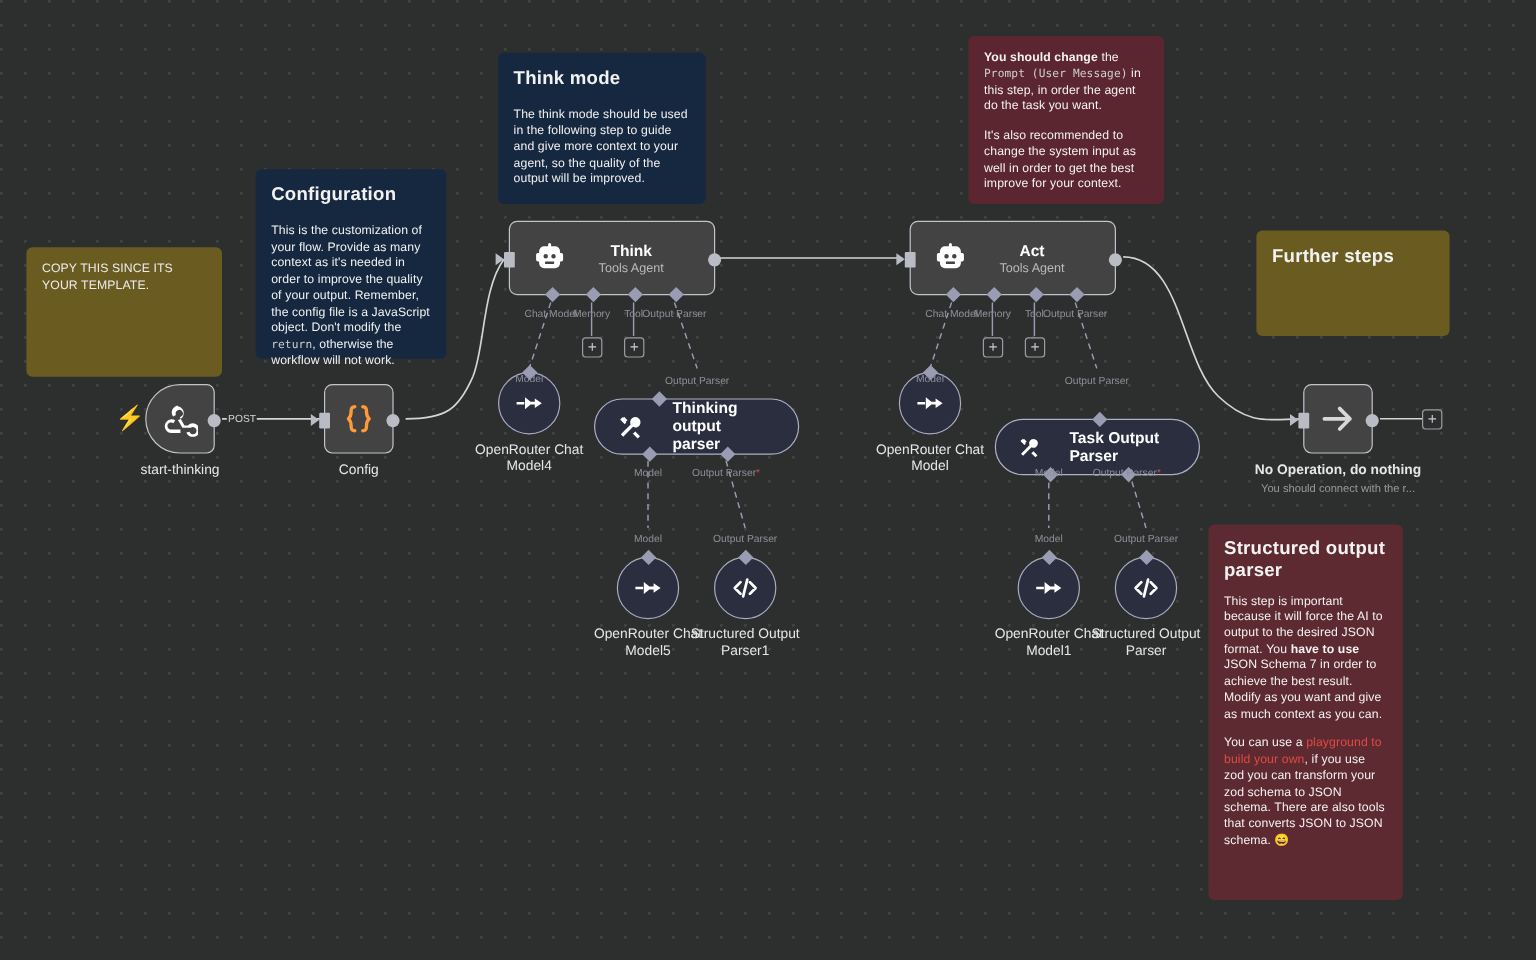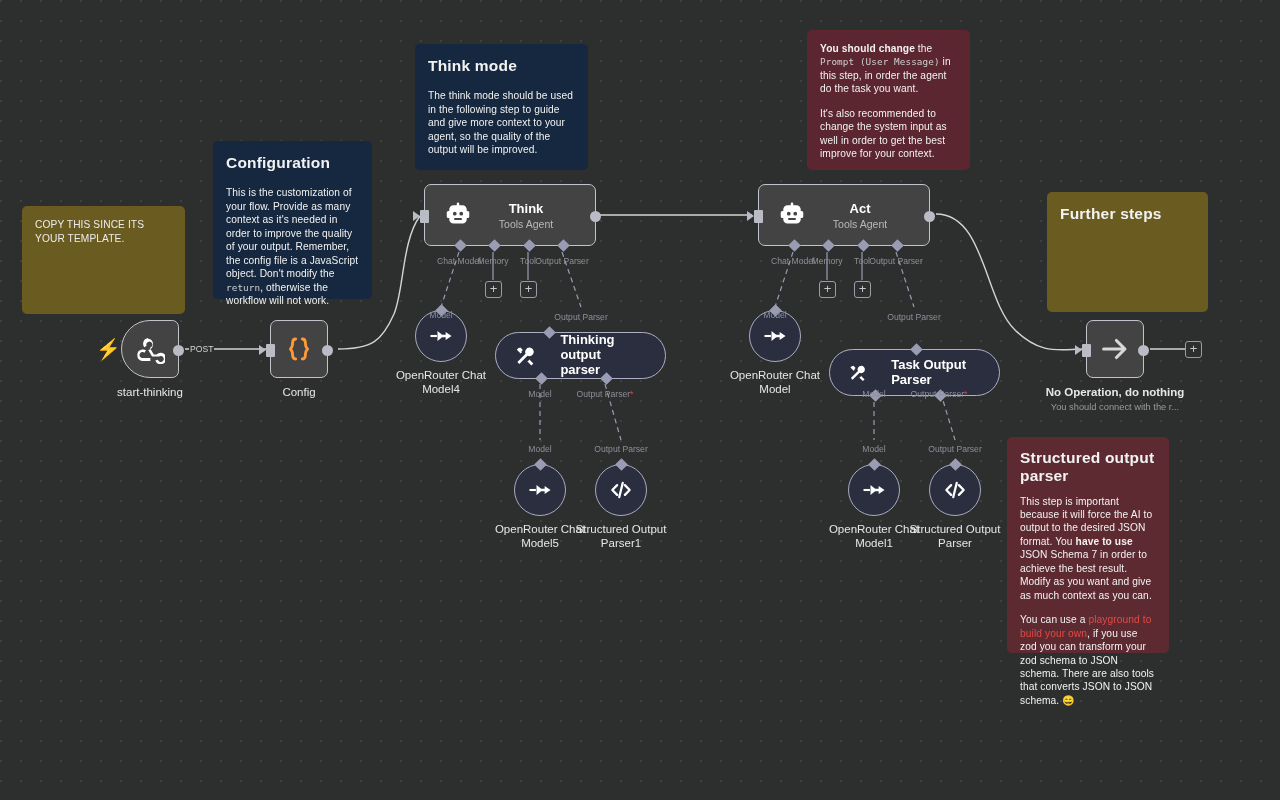--- a/index.html
+++ b/index.html
@@ -222,25 +222,25 @@
   <div class="sticky note-blue" style="left:415px; top:44px; width:173px; height:126px;">
     <h3>Think mode</h3>
     <p>The think mode should be used in the following step to guide and give more context to your agent, so the quality of the output will be improved.</p>
   </div>
 
   <div class="sticky note-red" style="left:763px; top:30px; width:163px; height:140px;">
     <p><b>You should change</b><span> the </span><code>Prompt (User Message)</code><span> in this step, in order the agent do the task you want.</span></p>
     <p>It's also recommended to change the system input as well in order to get the best improve for your context.</p>
   </div>
 
-  <div class="sticky note-olive" style="left:1047px; top:192px; width:161px; height:120px;">
+  <div class="sticky note-olive" style="left:1047px; top:192px; width:161px; height:88px;">
     <h3>Further steps</h3>
   </div>
 
-  <div class="sticky note-red2" style="left:1007px; top:437px; width:162px; height:216px;">
+  <div class="sticky note-red2" style="left:1007px; top:437px; width:162px; height:313px;">
     <h3 style="margin-bottom:9px; line-height:1.18;">Structured output parser</h3>
     <p><span>This step is important because it will force the AI to output to the desired JSON format. You </span><b>have to use</b><span> JSON Schema 7 in order to achieve the best result. Modify as you want and give as much context as you can.</span></p>
     <p><span>You can use a </span><span class="lnk">playground to build your own</span><span>, if you use zod you can transform your zod schema to JSON schema. There are also tools that converts JSON to JSON schema. 😄</span></p>
   </div>
 
   <div class="bolt" style="left:96px; top:339px;">⚡</div>
 
   <div class="node node-webhook" style="left:121px; top:320px;">
     <div class="nbox">
       <svg class="icon-svg" width="30" height="30" viewBox="0 0 24 24">

